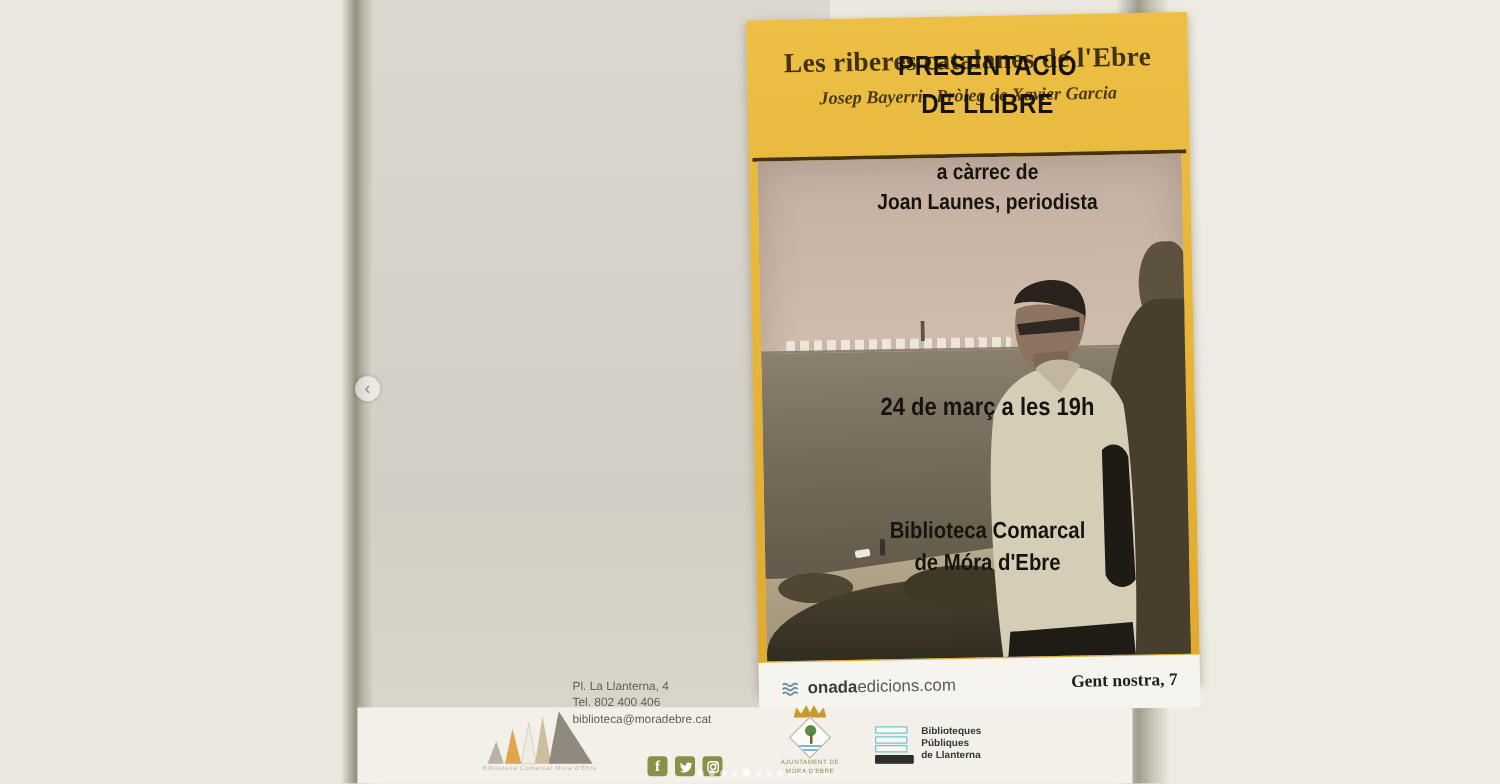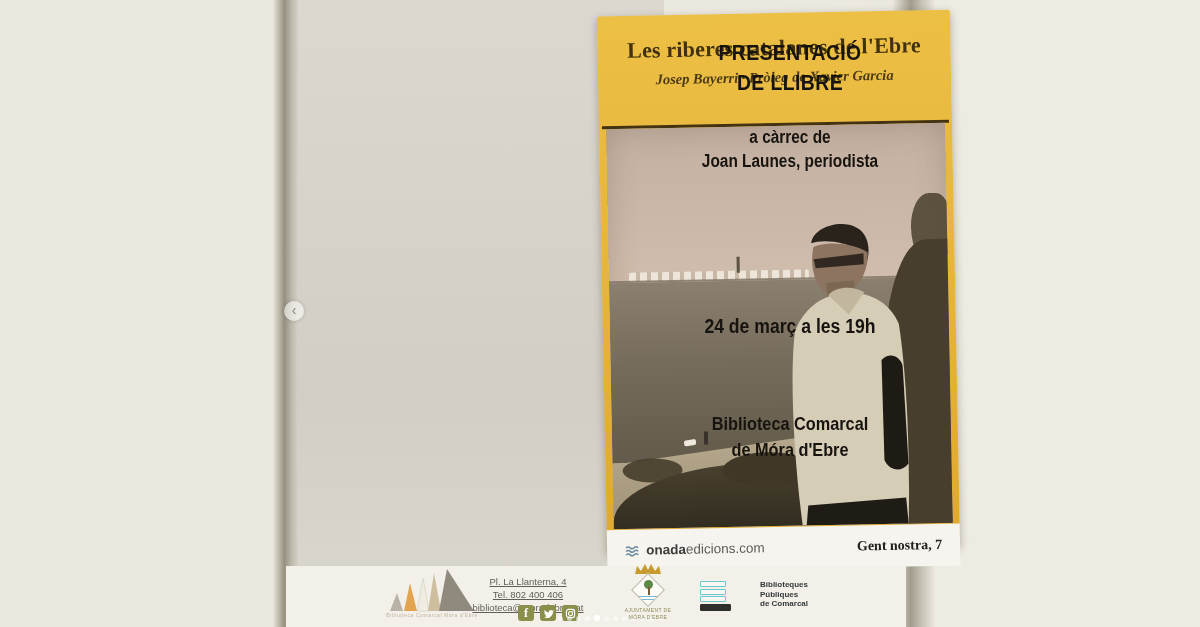--- a/index.html
+++ b/index.html
@@ -64,22 +64,22 @@
   #ev-heading{top:38px;font-size:22px;font-weight:800;line-height:30px;letter-spacing:.5px;}
   #ev-by{top:125px;font-size:17.5px;font-weight:700;line-height:24px;}
   #ev-date{top:315px;font-size:20px;font-weight:800;}
   #ev-venue{top:411px;font-size:18.5px;font-weight:700;line-height:26px;}
 
   
   #footer-band{left:286px;top:566px;width:620px;height:61px;background:#f2f0e9;}
   #lib-logo{left:384px;top:569px;width:96px;height:44px;}
   #lib-caption{left:370px;top:612px;width:124px;text-align:center;font-size:5px;
     color:#c3b29b;letter-spacing:.6px;}
-  #contact{left:458px;top:575px;width:140px;text-align:center;font-size:9.5px;
-    line-height:13px;color:#605f57;text-decoration:underline;}
+  #contact{left:458px;top:543px;width:140px;text-align:left;font-size:9.5px;
+    line-height:13px;color:#605f57;}
   #social{left:518px;top:605px;display:flex;gap:6px;}
   .sicon{width:16px;height:16px;border-radius:3px;background:#8a8f4a;color:#fff;
     display:flex;align-items:center;justify-content:center;}
   .sicon .fb{font-family:"Liberation Serif",serif;font-weight:bold;font-size:12px;line-height:16px;}
   #dots{left:556px;top:615px;display:flex;align-items:center;}
   .dot{width:5px;height:5px;border-radius:50%;background:rgba(255,255,255,.55);margin:0 2px;}
   .dot.active{background:#ffffff;width:6px;height:6px;}
   #prev-btn{left:284px;top:301px;width:20px;height:20px;border-radius:50%;
     background:rgba(252,251,248,.6);box-shadow:0 0 4px rgba(0,0,0,.18);
     color:#8a877d;font-size:14px;line-height:18px;text-align:center;cursor:pointer;}
@@ -92,21 +92,21 @@
   .tree-foliage{position:absolute;left:13px;top:7px;width:9px;height:9px;border-radius:50%;background:#5c8a46;}
   .tree-trunk{position:absolute;left:16.5px;top:14px;width:2px;height:8px;background:#7a5a33;}
   .shield-water{position:absolute;left:6px;top:23px;width:22px;height:5px;
     background:repeating-linear-gradient(180deg,#7ab8d4 0 1.5px,#fdfcf7 1.5px 3px);}
   #council-label{left:600px;top:607px;width:96px;text-align:center;font-size:5px;
     line-height:6.5px;color:#8f8d58;letter-spacing:.4px;}
   #bib-logo{left:700px;top:581px;}
   .bbar{width:24px;height:4px;border:1px solid #6cc7ce;background:#f8f7f2;
     border-radius:1px;margin-bottom:1.5px;}
   .bbar.dark{width:29px;height:5px;background:#2e2e2c;border-color:#2e2e2c;}
-  #bib-label{left:737px;top:580px;font-size:8px;font-weight:bold;line-height:9.5px;color:#35383b;margin-left:23px;}
+  #bib-label{left:737px;top:580px;font-size:8px;font-weight:bold;line-height:9.5px;color:#35383b;}
 </style>
 </head>
 <body>
 
 <div id="stage">
 
   <div class="abs" id="bg-right"></div>
   <div class="abs" id="fold-left"></div>
   <div class="abs" id="fold-right"></div>
 
@@ -242,16 +242,16 @@
 
   <div class="abs" id="bib-logo">
     <div class="bbar"></div>
     <div class="bbar"></div>
     <div class="bbar"></div>
     <div class="bbar dark"></div>
   </div>
   <div class="abs" id="bib-label">
     <div>Biblioteques</div>
     <div>Públiques</div>
-    <div>de Comarcal</div>
+    <div>de Llanterna</div>
   </div>
 
 </div>
 
 </body></html>

